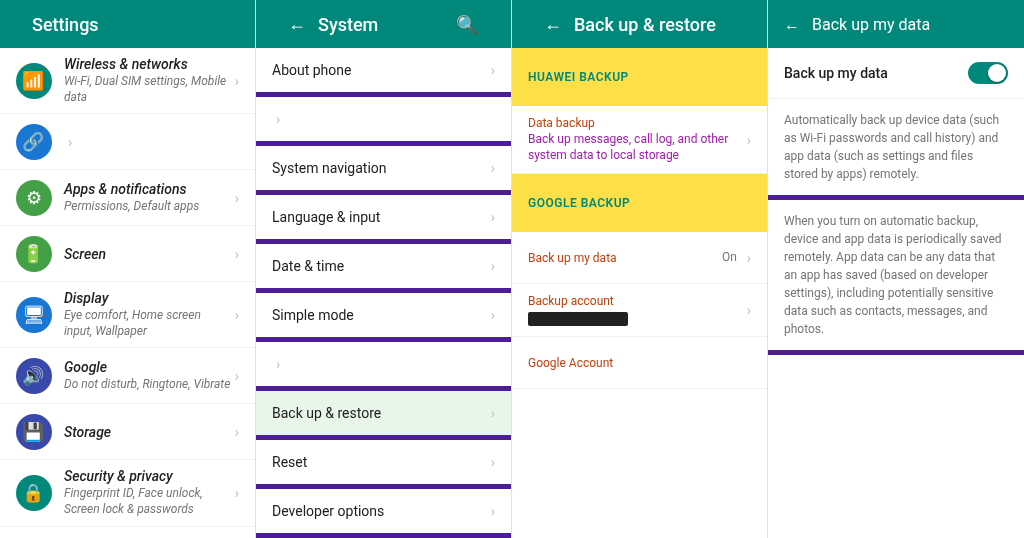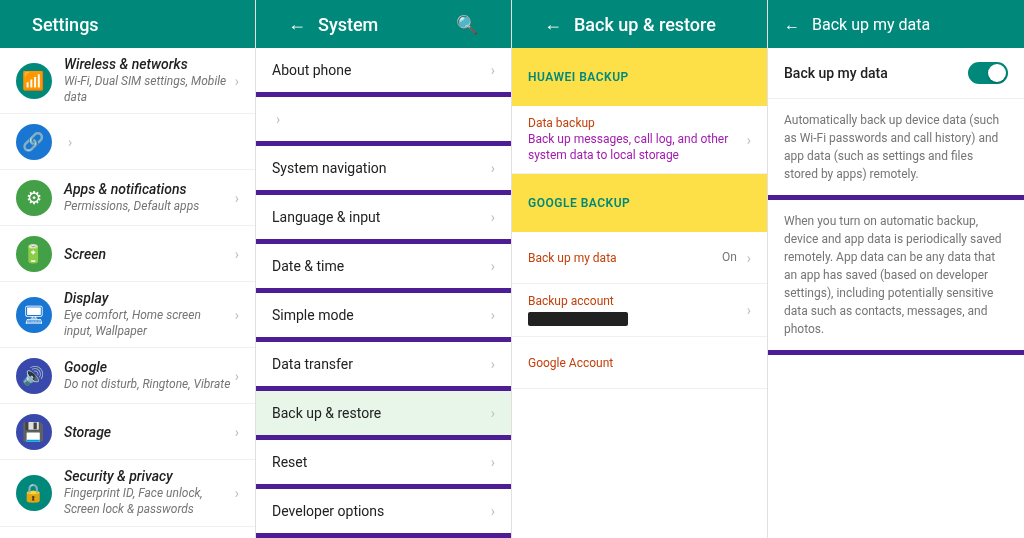--- a/index.html
+++ b/index.html
@@ -252,21 +252,20 @@
   </div>
       <div class="menu-item">
     <span class="menu-item-text">Date &amp; time</span>
     <span class="chevron">›</span>
   </div>
       <div class="menu-item">
     <span class="menu-item-text">Simple mode</span>
     <span class="chevron">›</span>
   </div>
       <div class="menu-item">
-    <span class="menu-item-text">Data transfer</span>
     <span class="chevron">›</span>
   </div>
       <div class="menu-item active">
     <span class="menu-item-text">Back up &amp; restore</span>
     <span class="chevron">›</span>
   </div>
       <div class="menu-item">
     <span class="menu-item-text">Reset</span>
     <span class="chevron">›</span>
   </div>

